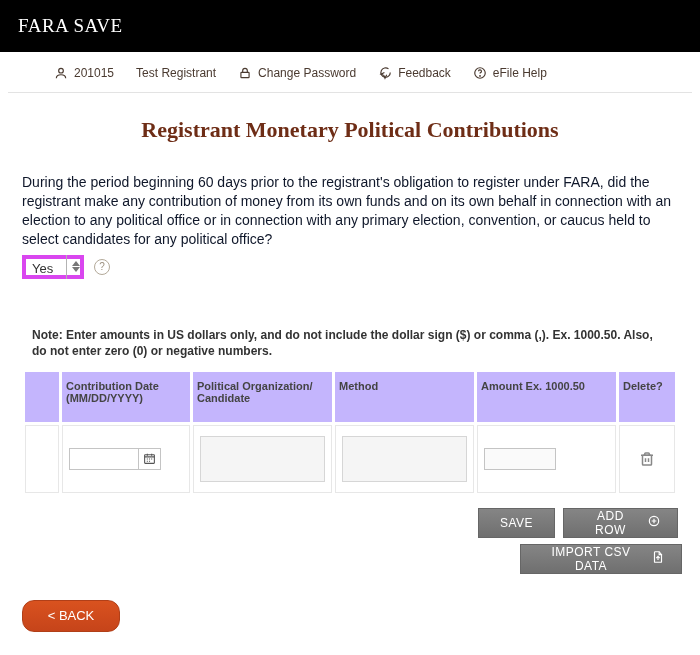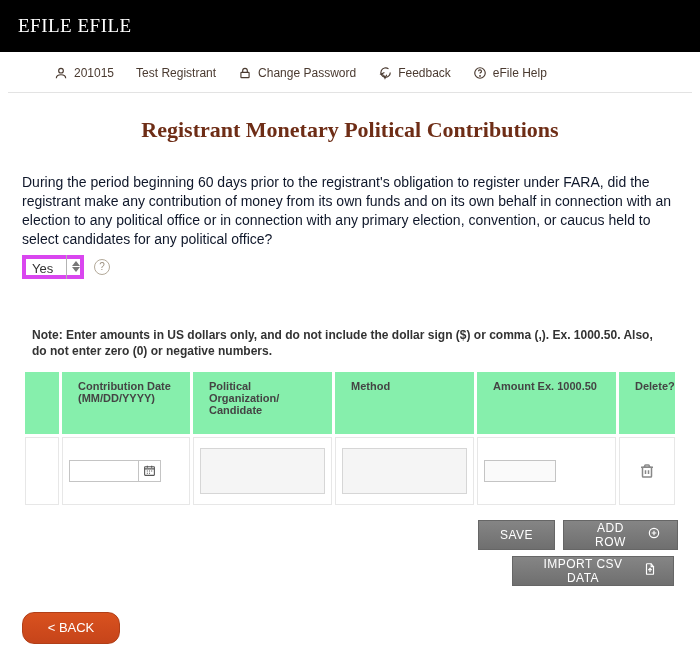--- a/index.html
+++ b/index.html
@@ -23,50 +23,50 @@
   .selrow { display:flex; align-items:center; gap:10px; margin-top:6px; }
   .selwrap { position:relative; }
   select.yn { appearance:none; -webkit-appearance:none; width:62px; height:24px; padding:2px 22px 2px 6px; font-size:13px; border:4px solid #d946ef; border-radius:0; background:#fff; color:#333; }
   .selcaret { position:absolute; right:0; top:0; width:18px; height:24px; border-left:1px solid #b3b3b3; display:flex; flex-direction:column; align-items:center; justify-content:center; gap:1px; pointer-events:none; }
   .selcaret svg { display:block; }
   .helpcirc { width:16px; height:16px; border:1px solid #b3a999; border-radius:50%; display:flex; align-items:center; justify-content:center; font-size:10px; color:#9c907f; cursor:pointer; }
 
   .note { font-size:12px; font-weight:bold; color:#333; line-height:1.35; margin:48px 10px 10px; }
 
   table.grid { width:100%; border-collapse:separate; border-spacing:3px; table-layout:fixed; }
-  table.grid th { background:#86efac; text-align:left; font-size:11px; font-weight:bold; color:#444; padding:8px 8px 18px 16px; vertical-align:top; height:44px; }
+  table.grid th { background:#c4b5fd; text-align:left; font-size:11px; font-weight:bold; color:#444; padding:8px 8px 18px 4px; vertical-align:top; height:44px; }
   table.grid td { background:#fff; border:1px solid #e7e7e7; padding:6px; height:68px; vertical-align:middle; }
   table.grid th:first-child, table.grid td:first-child { width:34px; }
   table.grid th.c-date, table.grid td.c-date { width:128px; }
   table.grid th.c-del, table.grid td.c-del { width:56px; }
   table.grid td .cell-input { width:100%; height:46px; border:1px solid #d6d6d6; background:#f5f5f5; }
   .amount-input { width:72px; height:22px; border:1px solid #c4c4c4; background:#fafafa; }
 
   .date-field { display:flex; align-items:center; }
   .date-field input { width:70px; height:22px; border:1px solid #c4c4c4; background:#fff; }
   .date-field .cal { width:22px; height:22px; border:1px solid #c4c4c4; border-left:none; display:flex; align-items:center; justify-content:center; background:#fff; }
 
   .trash { width:18px; height:20px; margin:auto; display:flex; cursor:pointer; }
 
   .btnrow1 { display:flex; justify-content:flex-end; gap:8px; padding:12px 22px 6px; }
-  .btnrow2 { display:flex; justify-content:flex-end; padding:0 26px 18px; }
+  .btnrow2 { display:flex; justify-content:flex-end; padding:0 18px 18px; }
   .btn-gray { background:#7d7d7d; background:linear-gradient(#858585,#6f6f6f); color:#fff; border:1px solid #666; font-size:12px; letter-spacing:0.5px; height:30px; display:inline-flex; align-items:center; justify-content:center; gap:6px; padding:0 16px; cursor:pointer; }
   .btn-gray.addrow { width:115px; }
   .btn-gray.save { width:77px; }
   .btn-gray.import { width:162px; }
 
   .navrow { display:flex; justify-content:space-between; padding:8px 22px 0; }
   .btn-orange { background:#d64a1a; background:linear-gradient(#d9521f,#c6441a); color:#fff; border:1px solid #b13f18; border-radius:12px; font-size:13px; height:32px; width:98px; display:inline-flex; align-items:center; justify-content:center; cursor:pointer; }
 </style>
 </head>
 <body>
 <div class="page">
 
 <div class="topbar">
-  <span class="brand">EFILE EFILE</span>
+  <span class="brand">FARA SAVE</span>
 </div>
 
 <div class="menubar">
   <div class="item">
     <span class="icon">
       <svg viewBox="0 0 24 24" width="14" height="14" fill="none" stroke="#4a3a30" stroke-width="2">
             <circle cx="12" cy="8" r="4"></circle>
             <path d="M4 21c0-4 4-6 8-6s8 2 8 6"></path>
           </svg>
     </span>

